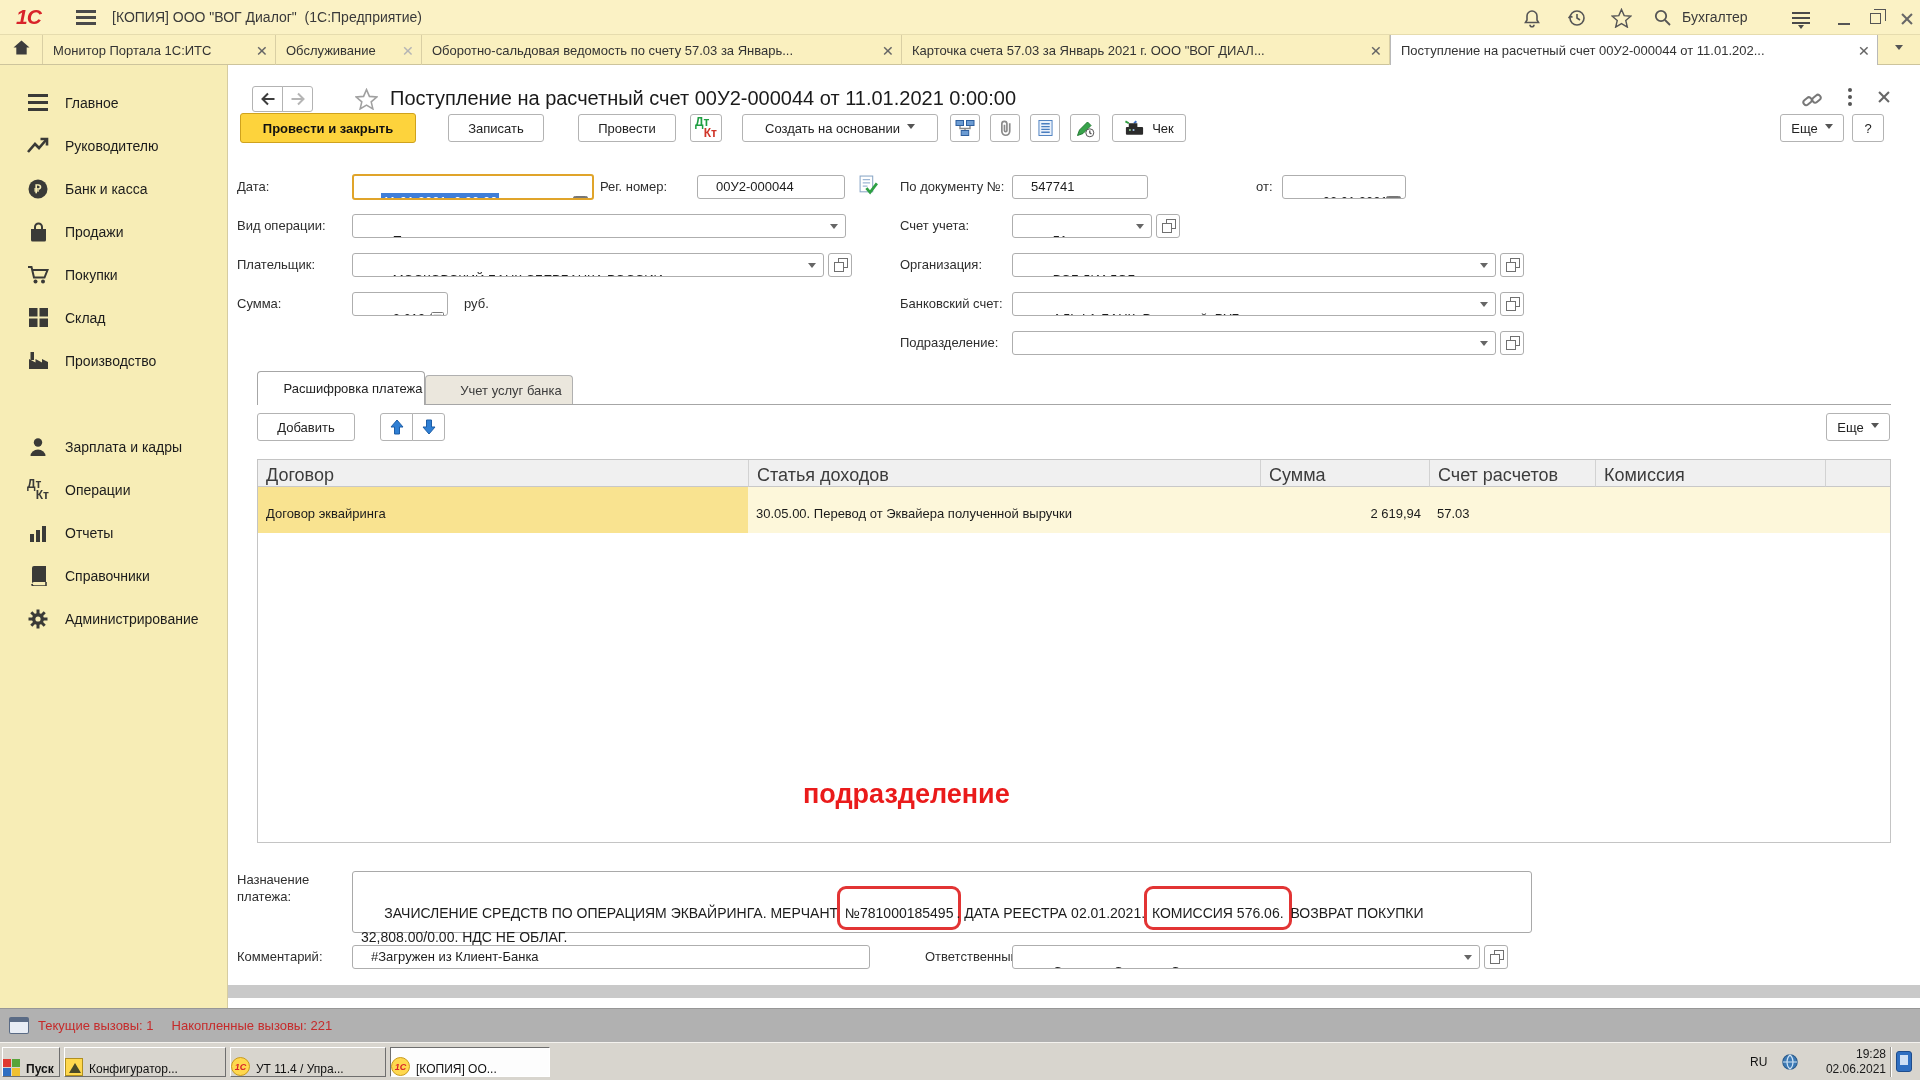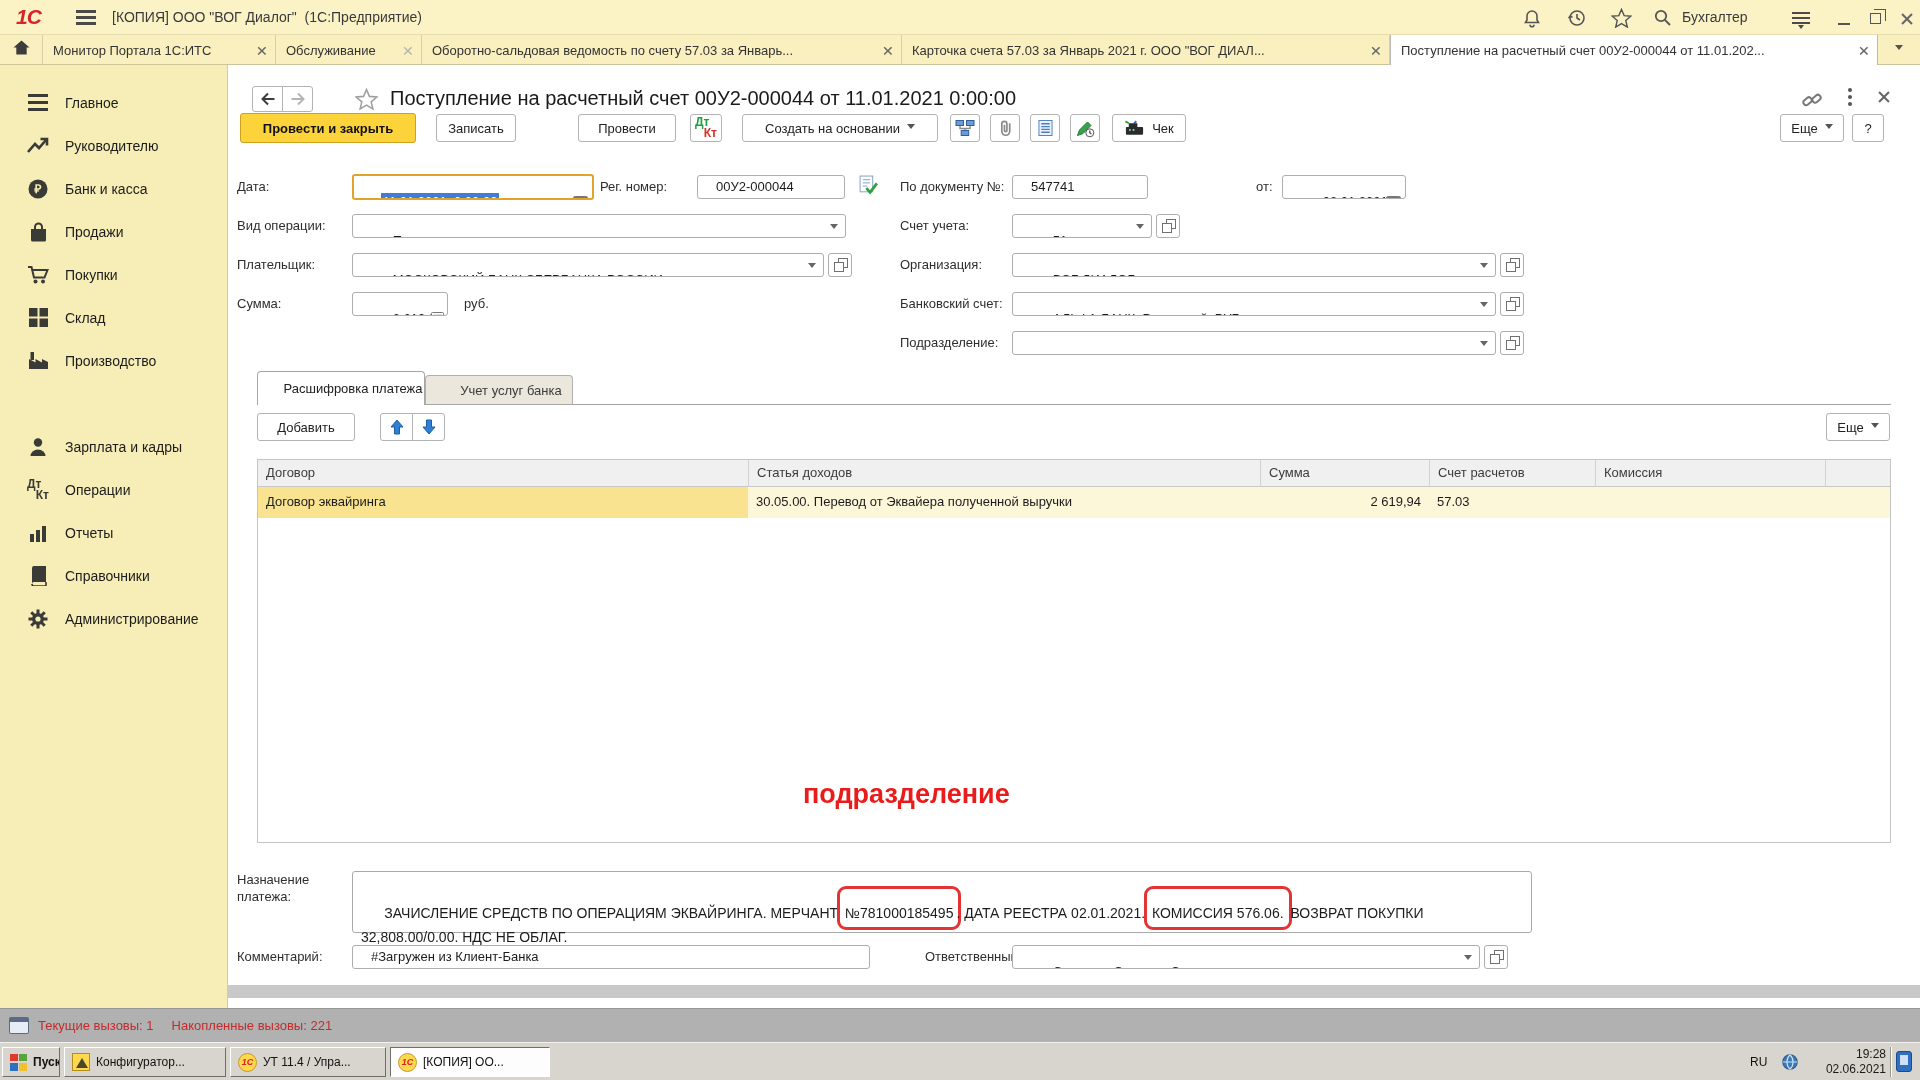--- a/index.html
+++ b/index.html
@@ -60,33 +60,33 @@
   .obtn::before { content:""; position:absolute; left:9px; top:4px; width:8px; height:8px; border:1.5px solid #707070; background:#fff; }
   .obtn::after { content:""; position:absolute; left:5px; top:8px; width:8px; height:8px; border:1.5px solid #707070; background:#fff; }
   .kebab { position:relative; width:4px; height:18px; }
   .kebab i { position:absolute; left:0; width:4px; height:4px; border-radius:50%; background:#555; }
   .kebab i:nth-child(1){top:0} .kebab i:nth-child(2){top:7px} .kebab i:nth-child(3){top:14px}
 
   .dtab { position:absolute; display:flex; align-items:center; justify-content:center; font-size:13px; color:#222;padding-left:24px; }
   .dtab.on { background:#fff; border:1px solid #a6a6a6; border-bottom:none; border-radius:4px 4px 0 0; z-index:2; }
   .dtab.off { background:#ebe7dd; border:1px solid #b0b0b0; border-bottom:none; border-radius:4px 4px 0 0; color:#3c3c3c; }
 
-  .th { position:absolute; height:27px; background:#f0f0f0; border-left:1px solid #d2d2d2; border-bottom:1px solid #c8c8c8; font-size:13px; color:#3c3c3c; padding:5px 8px; white-space:nowrap; overflow:hidden; }
-  .td { position:absolute; height:31px; font-size:13px; color:#1c1c1c; padding:7px 8px; white-space:nowrap; overflow:hidden; background:#fdf7da; }
+  .th { position:absolute; height:27px; background:#f0f0f0; border-left:1px solid #d2d2d2; border-bottom:1px solid #c8c8c8; font-size:18px; color:#3c3c3c; padding:5px 8px; white-space:nowrap; overflow:hidden; }
+  .td { position:absolute; height:46px; font-size:13px; color:#1c1c1c; padding:19px 8px; white-space:nowrap; overflow:hidden; background:#fdf7da; }
 
   .redframe { border:3px solid #e23434; border-radius:9px; padding:16px 5px 6px 5px; margin:-16px -5px -6px -5px; }
   #red-note { position:absolute; left:575px; top:714px; font-size:27px; font-weight:bold; color:#ea1b1b;
       text-shadow:0 0 4px #fff,0 0 4px #fff,1px 1px 2px #fff,-1px -1px 2px #fff; z-index:5; }
 
   
   #statusbar { position:absolute; left:0; top:1008px; width:1920px; height:34px; background:#b1b1b1; border-top:1px solid #979797; }
   #statusbar .stext { position:absolute; left:38px; top:9px; font-size:13px; color:#c52b2b; display:flex; gap:18px; white-space:pre; }
   .winic { position:absolute; left:9px; top:8px; width:20px; height:17px; background:#e8edf5; border:1.5px solid #5a6b85; border-top:5px solid #5a6b85; border-radius:2px; }
   #taskbar { position:absolute; left:0; top:1042px; width:1920px; height:38px; background:#d8d5ce; border-top:1px solid #f4f2ee; }
-  .taskbtn { position:absolute; top:4px; height:30px; background:#d8d5ce; border:1px solid; border-color:#ffffff #6e6e6e #6e6e6e #ffffff; display:flex; align-items:center; gap:6px; padding:0 7px; font-size:12px; color:#111; white-space:nowrap; overflow:hidden; }
+  .taskbtn { position:absolute; top:4px; height:30px; background:#d8d5ce; border:1px solid; border-color:#ffffff #6e6e6e #6e6e6e #ffffff; display:flex; align-items:flex-end; gap:6px; padding:0 0; font-size:12px; color:#111; white-space:nowrap; overflow:hidden; }
   .taskbtn.active { background:#fdfdfd; border-color:#6e6e6e #ffffff #ffffff #6e6e6e; }
   .flag { width:17px; height:17px; display:grid; grid-template-columns:1fr 1fr; grid-template-rows:1fr 1fr; gap:1.5px; flex:none; }
   .flag i:nth-child(1){background:#e03a2f}.flag i:nth-child(2){background:#58a43a}
   .flag i:nth-child(3){background:#2f6fc1}.flag i:nth-child(4){background:#f0c02f}
   .coin { width:19px; height:19px; border-radius:50%; background:#ffd84e; border:1px solid #c99b1d; color:#d8232a; font-weight:bold; font-style:italic; font-size:9px; display:flex; align-items:center; justify-content:center; flex:none; }
   .cfgic { position:relative; width:18px; height:18px; background:#ffd84e; border:1px solid #b08f1f; flex:none; }
   .cfgic::after { content:""; position:absolute; left:3px; top:4px; width:0; height:0; border-left:6px solid transparent; border-right:6px solid transparent; border-bottom:10px solid #4a4a28; }
   .deskic { position:absolute; left:1896px; top:8px; width:16px; height:21px; background:#2f6fc1; border:1px solid #1d4c8c; border-radius:3px; }
   .deskic::after { content:""; position:absolute; left:3px; top:3px; width:8px; height:10px; background:#cfe0f5; }
   .vsep { position:absolute; top:4px; width:2px; height:30px; border-left:1px solid #9a978f; border-right:1px solid #fff; }
@@ -331,21 +331,21 @@
           <rect x="1" y="8.5" width="9" height="5.5" rx="2.7" transform="rotate(-40 5.5 11.2)"></rect>
           <rect x="10" y="6" width="9" height="5.5" rx="2.7" transform="rotate(-40 14.5 8.7)"></rect>
         </svg>
     </span>
     <span style="position:absolute; left:1620px; top:23px"><span class="kebab"><i></i><i></i><i></i></span></span>
     <span class="xic" style="position:absolute; left:1650px; top:26px"></span>
 
     <button class="btn" style="left:12px; top:48px; width:176px; height:30px; background:#fdd33c; border-color:#cfa21d; font-weight:bold; color:#111">
       <span>Провести и закрыть</span>
     </button>
-    <button class="btn" style="left:208px; top:49px; width:80px">
+    <button class="btn" style="left:220px; top:49px; width:96px">
       <span>Записать</span>
     </button>
     <button class="btn" style="left:350px; top:49px; width:98px">
       <span>Провести</span>
     </button>
     <button class="ibtn" style="left:462px; top:49px; width:32px">
       <span class="dtkt color">
           <span class="dt">Дт</span>
           <span class="kt">Кт</span>
         </span>

